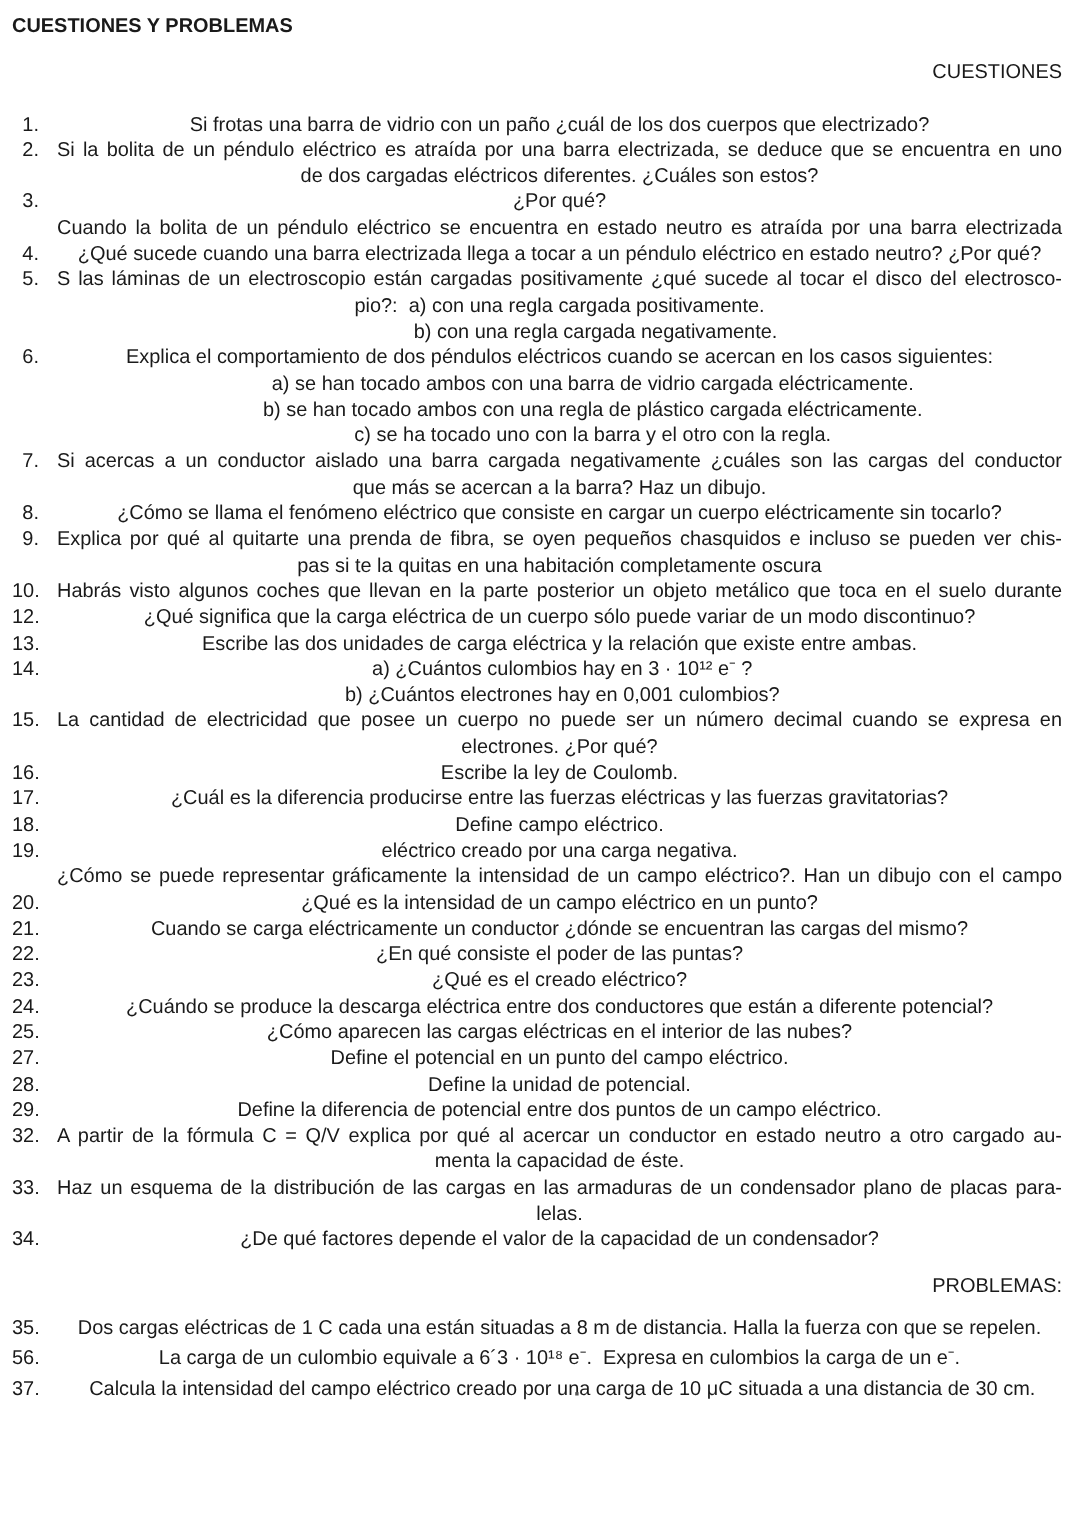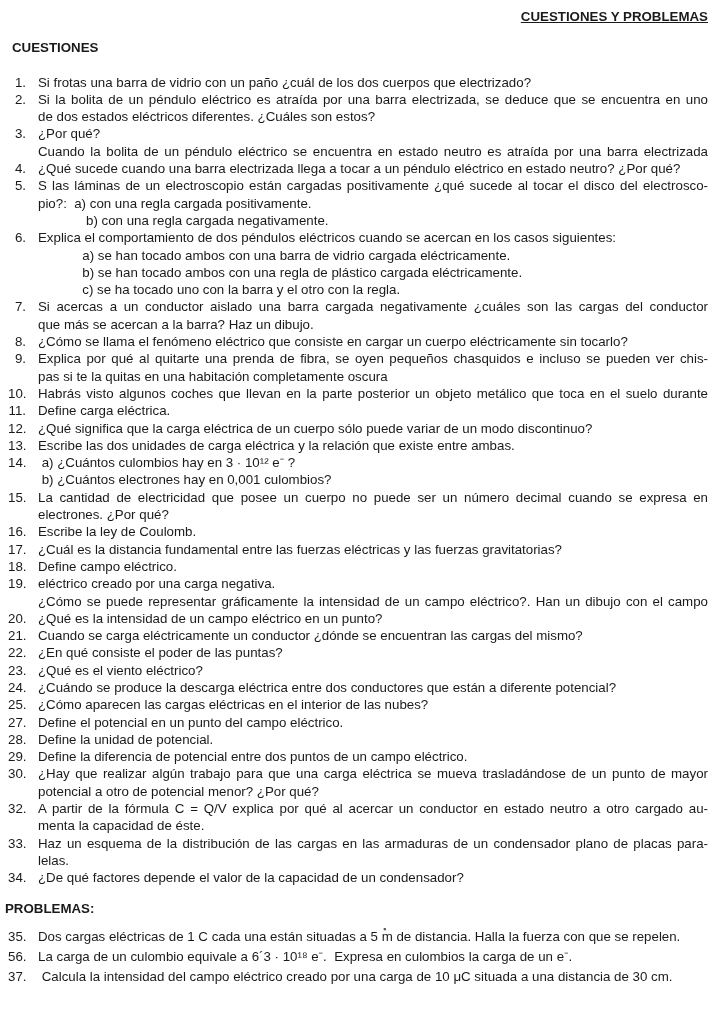--- a/index.html
+++ b/index.html
@@ -14,26 +14,26 @@
     position: relative;
     font-family: "Liberation Sans", sans-serif;
     font-size: 13.3px;
     line-height: 17.3px;
     color: #1a1a1a;
   }
   .page {
     padding: 8px 8px 0 8px;
   }
   .doc-title {
+    text-align: left;
+    font-weight: bold;
+  }
+  .section-heading {
+    font-weight: normal;
     text-align: right;
-    font-weight: bold;
-    text-decoration: underline;
-  }
-  .section-heading {
-    font-weight: bold;
   }
   .heading-cuestiones {
     margin-top: 14px;
     margin-left: 4px;
   }
   .heading-problemas {
     margin-top: 13px;
     margin-left: -3px;
   }
   .list {
@@ -52,20 +52,21 @@
   .num {
     position: absolute;
     left: 0;
     top: 0;
     width: 18px;
     text-align: right;
     white-space: pre;
   }
   .line {
     white-space: pre;
+    text-align: center;
   }
   .line.justify {
     white-space: normal;
     text-align: justify;
     text-align-last: justify;
     -moz-text-align-last: justify;
   }
   .stray {
     position: absolute;
     left: 383px;
@@ -87,21 +88,21 @@
         <div class="item">
           <span class="num">1.</span>
           <div class="body">
             <div class="line">Si frotas una barra de vidrio con un paño ¿cuál de los dos cuerpos que electrizado?</div>
           </div>
         </div>
         <div class="item">
           <span class="num">2.</span>
           <div class="body">
             <div class="line justify">Si la bolita de un péndulo eléctrico es atraída por una barra electrizada, se deduce que se encuentra en uno</div>
-            <div class="line">de dos estados eléctricos diferentes. ¿Cuáles son estos?</div>
+            <div class="line">de dos cargadas eléctricos diferentes. ¿Cuáles son estos?</div>
           </div>
         </div>
         <div class="item">
           <span class="num">3.</span>
           <div class="body">
             <div class="line">¿Por qué?</div>
             <div class="line justify">Cuando la bolita de un péndulo eléctrico se encuentra en estado neutro es atraída por una barra electrizada</div>
           </div>
         </div>
         <div class="item">
@@ -147,26 +148,20 @@
             <div class="line">pas si te la quitas en una habitación completamente oscura</div>
           </div>
         </div>
         <div class="item">
           <span class="num">10.</span>
           <div class="body">
             <div class="line justify">Habrás visto algunos coches que llevan en la parte posterior un objeto metálico que toca en el suelo durante</div>
           </div>
         </div>
         <div class="item">
-          <span class="num">11.</span>
-          <div class="body">
-            <div class="line">Define carga eléctrica.</div>
-          </div>
-        </div>
-        <div class="item">
           <span class="num">12.</span>
           <div class="body">
             <div class="line">¿Qué significa que la carga eléctrica de un cuerpo sólo puede variar de un modo discontinuo?</div>
           </div>
         </div>
         <div class="item">
           <span class="num">13.</span>
           <div class="body">
             <div class="line">Escribe las dos unidades de carga eléctrica y la relación que existe entre ambas.</div>
           </div>
@@ -187,21 +182,21 @@
         </div>
         <div class="item">
           <span class="num">16.</span>
           <div class="body">
             <div class="line">Escribe la ley de Coulomb.</div>
           </div>
         </div>
         <div class="item">
           <span class="num">17.</span>
           <div class="body">
-            <div class="line">¿Cuál es la distancia fundamental entre las fuerzas eléctricas y las fuerzas gravitatorias?</div>
+            <div class="line">¿Cuál es la diferencia producirse entre las fuerzas eléctricas y las fuerzas gravitatorias?</div>
           </div>
         </div>
         <div class="item">
           <span class="num">18.</span>
           <div class="body">
             <div class="line">Define campo eléctrico.</div>
           </div>
         </div>
         <div class="item">
           <span class="num">19.</span>
@@ -224,21 +219,21 @@
         </div>
         <div class="item">
           <span class="num">22.</span>
           <div class="body">
             <div class="line">¿En qué consiste el poder de las puntas?</div>
           </div>
         </div>
         <div class="item">
           <span class="num">23.</span>
           <div class="body">
-            <div class="line">¿Qué es el viento eléctrico?</div>
+            <div class="line">¿Qué es el creado eléctrico?</div>
           </div>
         </div>
         <div class="item">
           <span class="num">24.</span>
           <div class="body">
             <div class="line">¿Cuándo se produce la descarga eléctrica entre dos conductores que están a diferente potencial?</div>
           </div>
         </div>
         <div class="item">
           <span class="num">25.</span>
@@ -255,27 +250,20 @@
         <div class="item">
           <span class="num">28.</span>
           <div class="body">
             <div class="line">Define la unidad de potencial.</div>
           </div>
         </div>
         <div class="item">
           <span class="num">29.</span>
           <div class="body">
             <div class="line">Define la diferencia de potencial entre dos puntos de un campo eléctrico.</div>
-          </div>
-        </div>
-        <div class="item">
-          <span class="num">30.</span>
-          <div class="body">
-            <div class="line justify">¿Hay que realizar algún trabajo para que una carga eléctrica se mueva trasladándose de un punto de mayor</div>
-            <div class="line">potencial a otro de potencial menor? ¿Por qué?</div>
           </div>
         </div>
         <div class="item">
           <span class="num">32.</span>
           <div class="body">
             <div class="line justify">A partir de la fórmula C = Q/V explica por qué al acercar un conductor en estado neutro a otro cargado au-</div>
             <div class="line">menta la capacidad de éste.</div>
           </div>
         </div>
         <div class="item">
@@ -293,21 +281,21 @@
         </div>
       </div>
   </div>
 
   <div class="section">
     <div class="section-heading heading-problemas">PROBLEMAS:</div>
     <div class="list problems">
         <div class="item">
           <span class="num">35.</span>
           <div class="body">
-            <div class="line">Dos cargas eléctricas de 1 C cada una están situadas a 5 m de distancia. Halla la fuerza con que se repelen.</div>
+            <div class="line">Dos cargas eléctricas de 1 C cada una están situadas a 8 m de distancia. Halla la fuerza con que se repelen.</div>
           </div>
         </div>
         <div class="item">
           <span class="num">56.</span>
           <div class="body">
             <div class="line">La carga de un culombio equivale a 6´3 · 10¹⁸ e⁻.  Expresa en culombios la carga de un e⁻.</div>
           </div>
         </div>
         <div class="item">
           <span class="num">37.</span>

